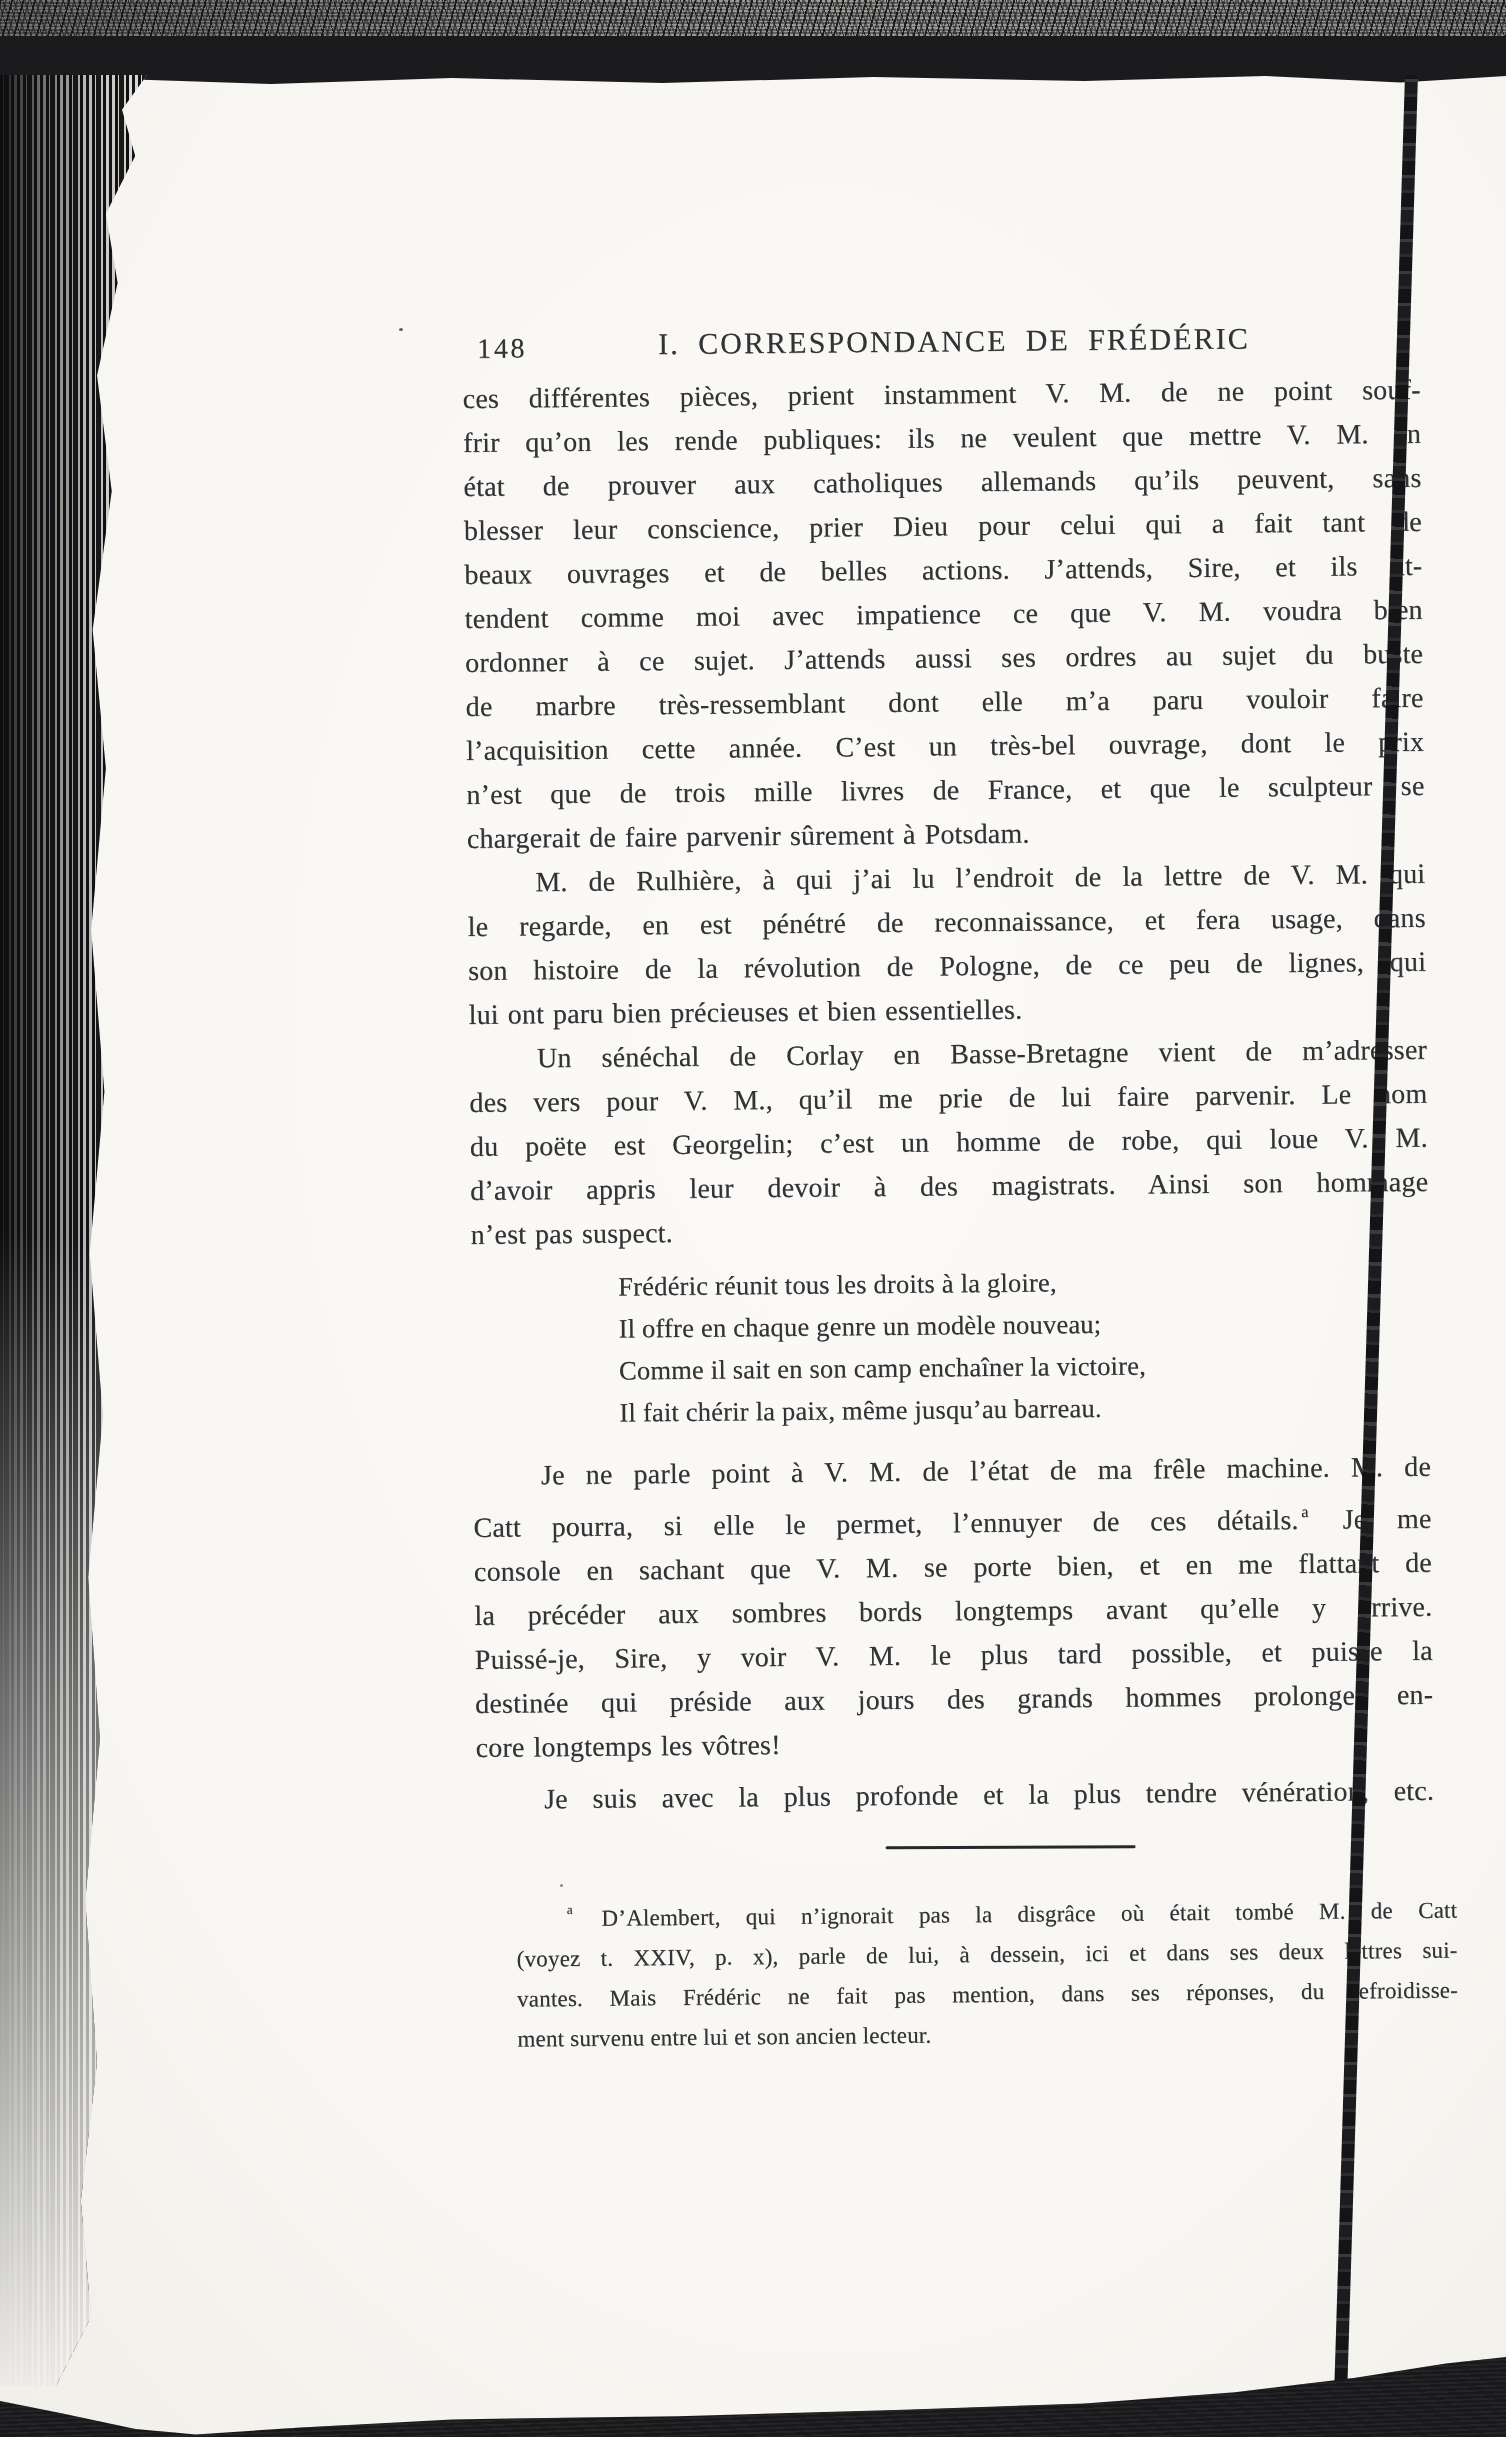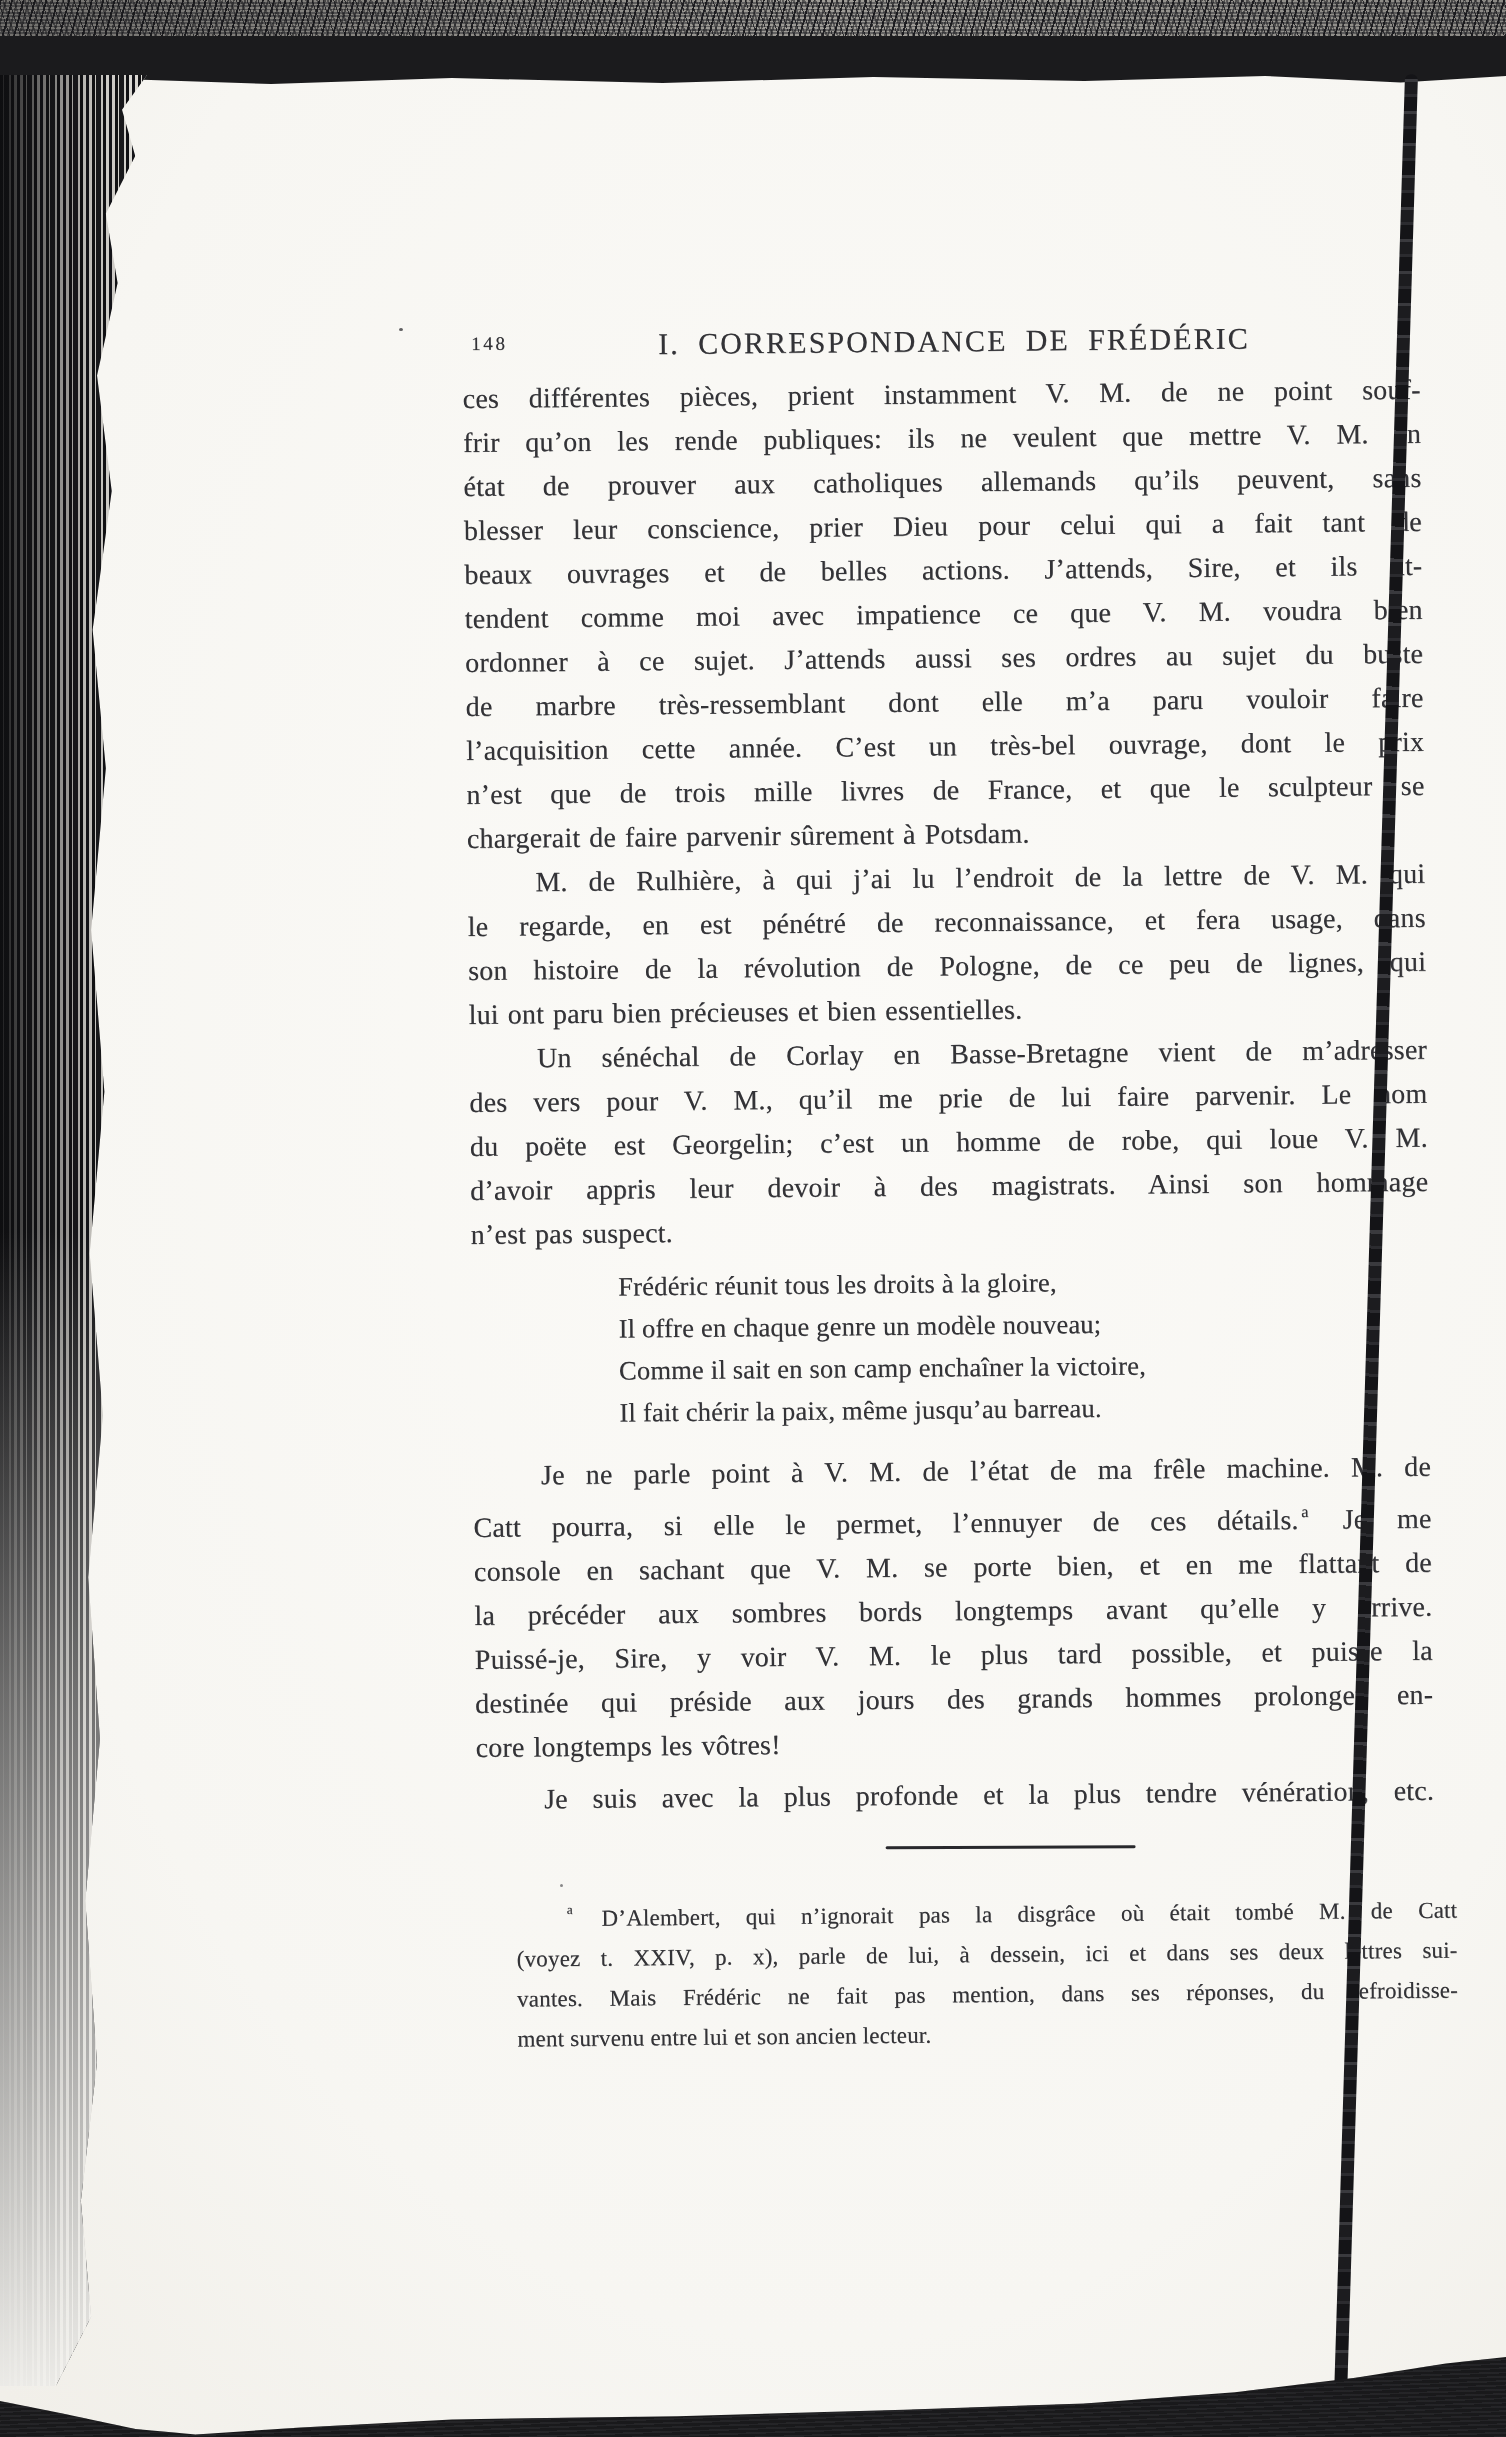--- a/index.html
+++ b/index.html
@@ -55,21 +55,21 @@
   .dot-b { position: absolute; left: 560px; top: 1884px; width: 3.4px; height: 3.4px; border-radius: 50%; background: rgba(45,45,50,.55); }
 
   
   #page-text {
     position: absolute; left: 462px; top: 329px; width: 958px;
     transform: rotate(-0.55deg); transform-origin: 0 0;
     color: #333337;
     text-shadow: 0.3px 0.3px 0 rgba(47,47,51,.5);
   }
   .pg-header { position: relative; height: 39px; margin-bottom: 8.6px; white-space: nowrap; }
-  .pg-num   { position: absolute; left: 9px; top: 4.3px; font-size: 19px; letter-spacing: 2.6px; }
+  .pg-num   { position: absolute; left: 15px; top: 4.3px; font-size: 28px; letter-spacing: 2.6px; }
   .pg-title { position: absolute; left: 196px; top: 0; font-size: 30px; letter-spacing: 2.1px; word-spacing: 8.6px; }
 
   .line {
     font-size: 28px; line-height: 44px; white-space: nowrap;
     text-align: justify; text-align-last: justify;
     word-spacing: 1.7px; letter-spacing: 0.2px;
   }
   .line.last { text-align-last: left; }
   .line.indent { text-indent: 68px; }
 

